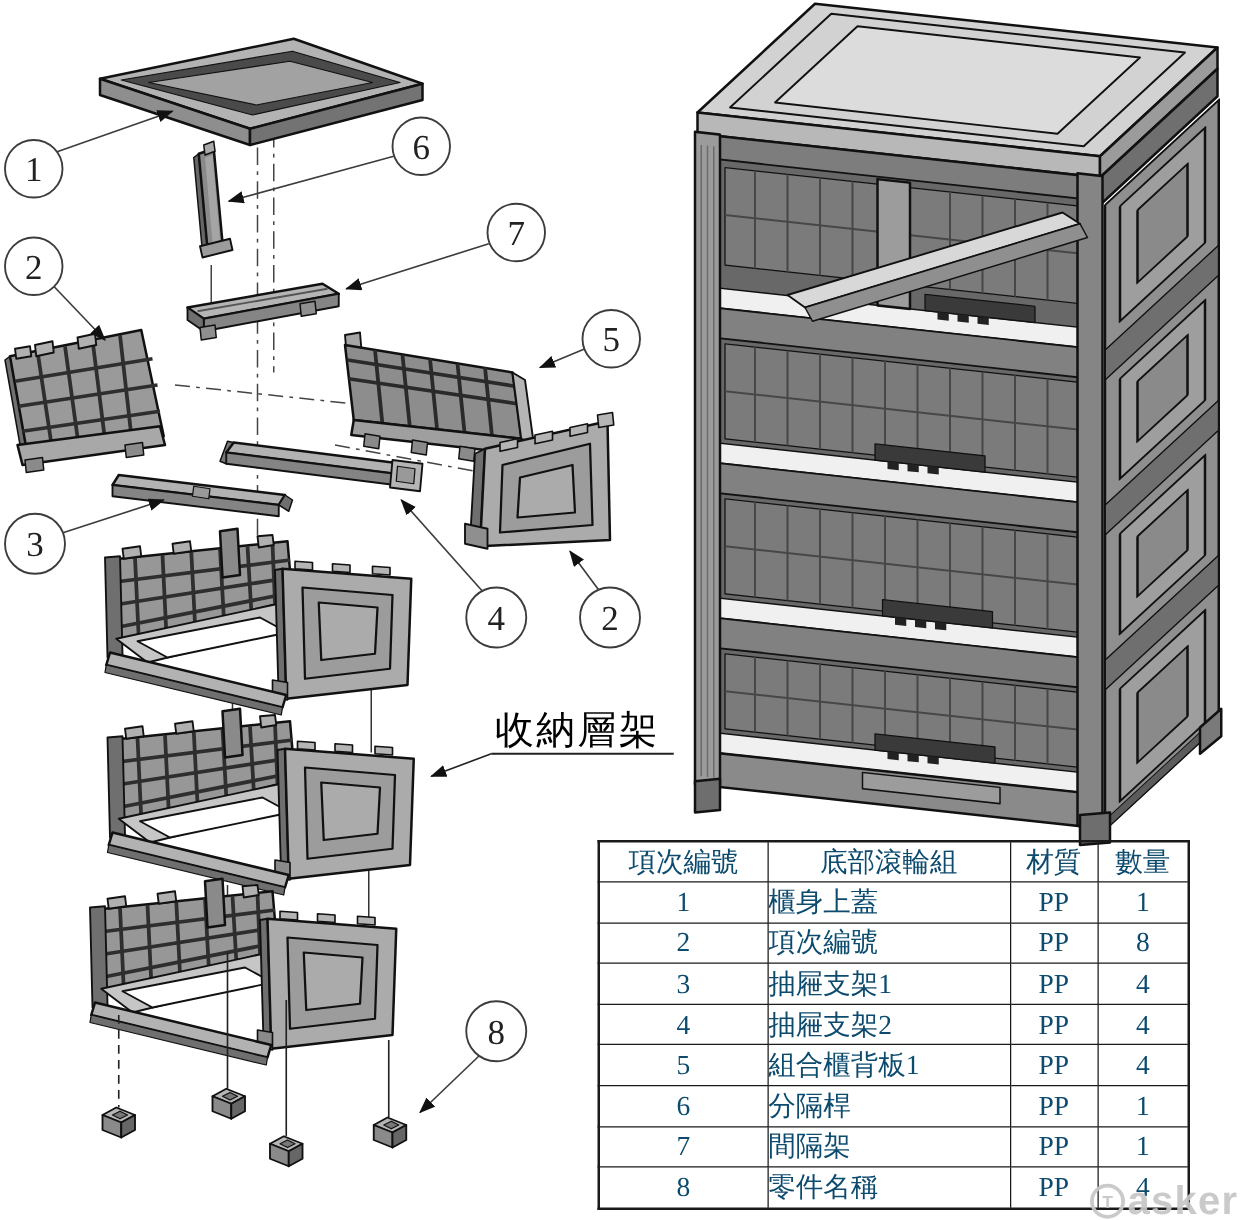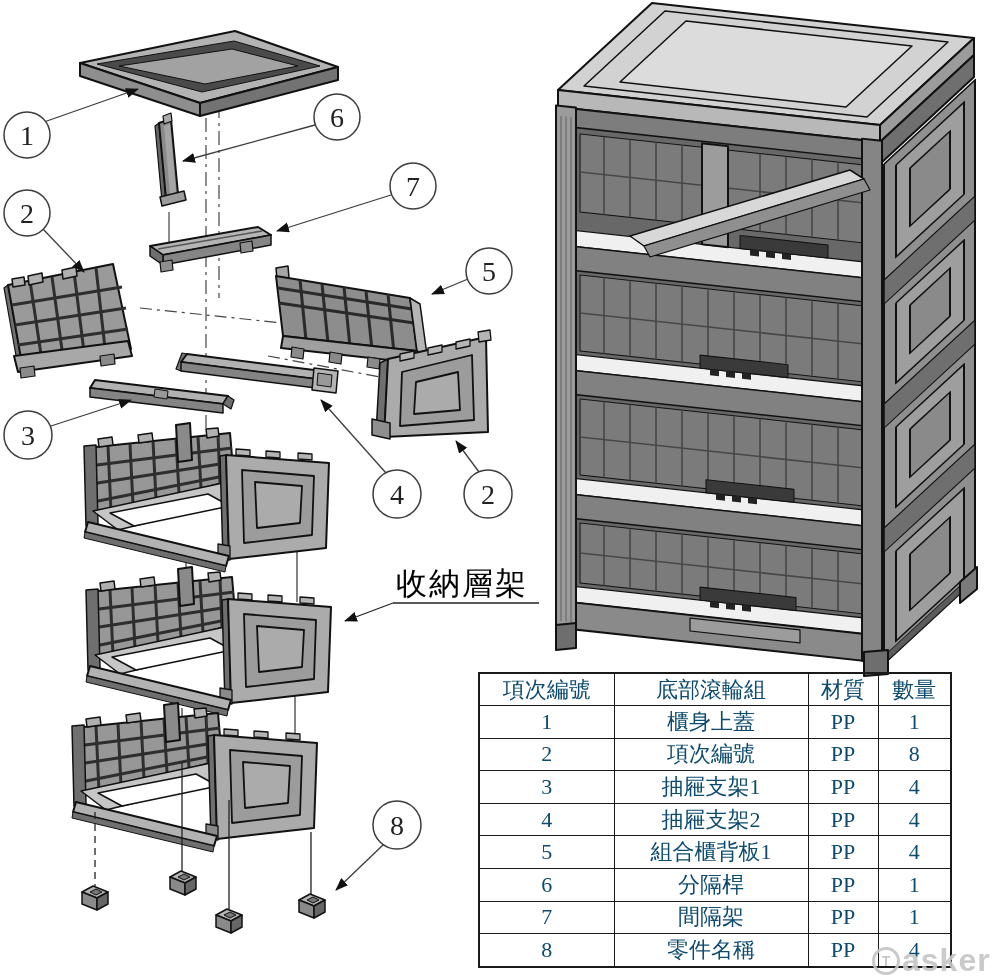--- a/index.html
+++ b/index.html
@@ -10,21 +10,21 @@
   .big-label{font-family:"Liberation Serif","DejaVu Serif",serif;font-size:31px;fill:#000;letter-spacing:2px;}
 
   .table-wrap{position:absolute;left:478px;top:672px;width:472px;z-index:2;}
   table.parts{border-collapse:collapse;table-layout:fixed;width:472px;
       font-family:"Liberation Serif","DejaVu Serif",serif;color:#0c4a6e;}
   table.parts th,table.parts td{border:1.5px solid #1a1a1a;padding:0;overflow:hidden;white-space:nowrap;}
   table.parts{border:2px solid #1a1a1a;}
   table.parts th{height:31px;font-weight:normal;font-size:22px;text-align:center;}
   table.parts td{height:31.6px;font-size:22px;}
   td.c-item{text-align:center;font-size:24px;}
-  td.c-name{text-align:center;padding-left:8px;}
+  td.c-name{text-align:left;padding-left:8px;}
   td.c-mat{text-align:center;font-size:23px;margin-left:24px;}
   td.c-qty{text-align:center;font-size:24px;}
 
   .watermark{position:absolute;left:872px;top:942px;z-index:5;display:flex;align-items:center;
       gap:2px;color:#c6c6c6;opacity:.92;pointer-events:none;}
   .wm-logo{width:22px;height:22px;border:3px solid #c6c6c6;border-radius:50%;display:flex;
       align-items:center;justify-content:center;font-weight:bold;font-size:14px;
       font-family:"Liberation Sans",sans-serif;}
   .wm-text{font-size:32px;font-weight:bold;letter-spacing:1px;font-family:"Liberation Sans",sans-serif;}
 </style>

